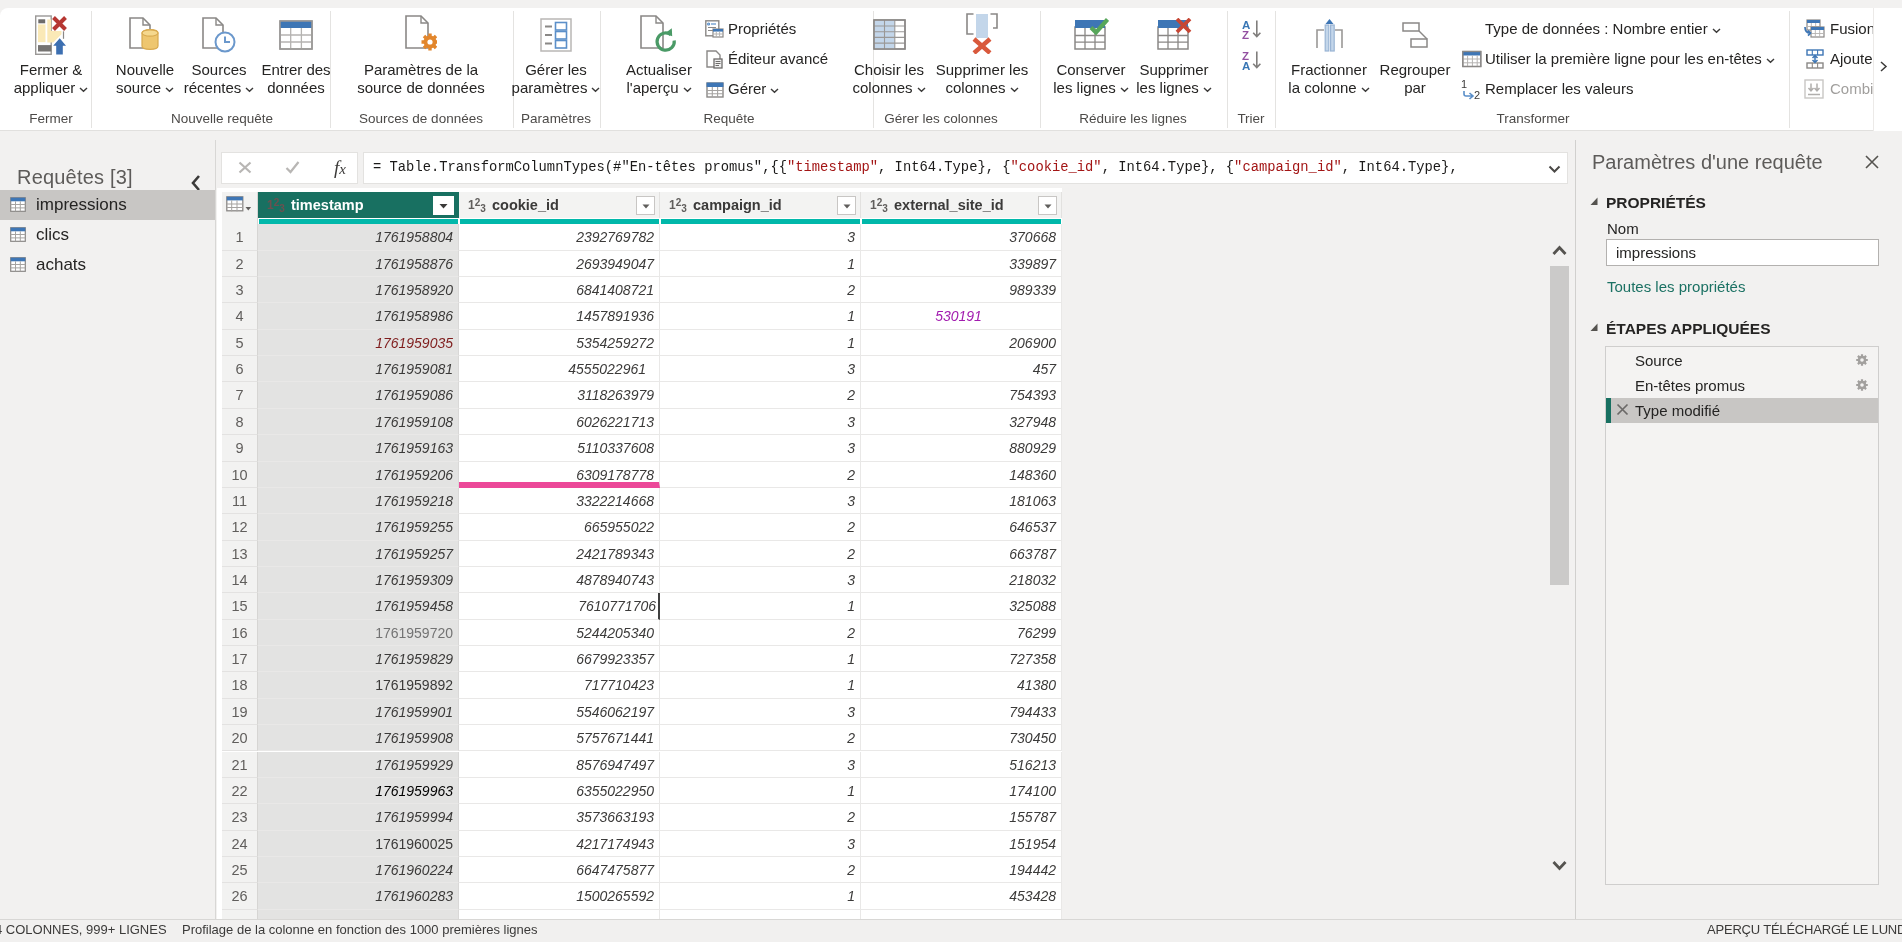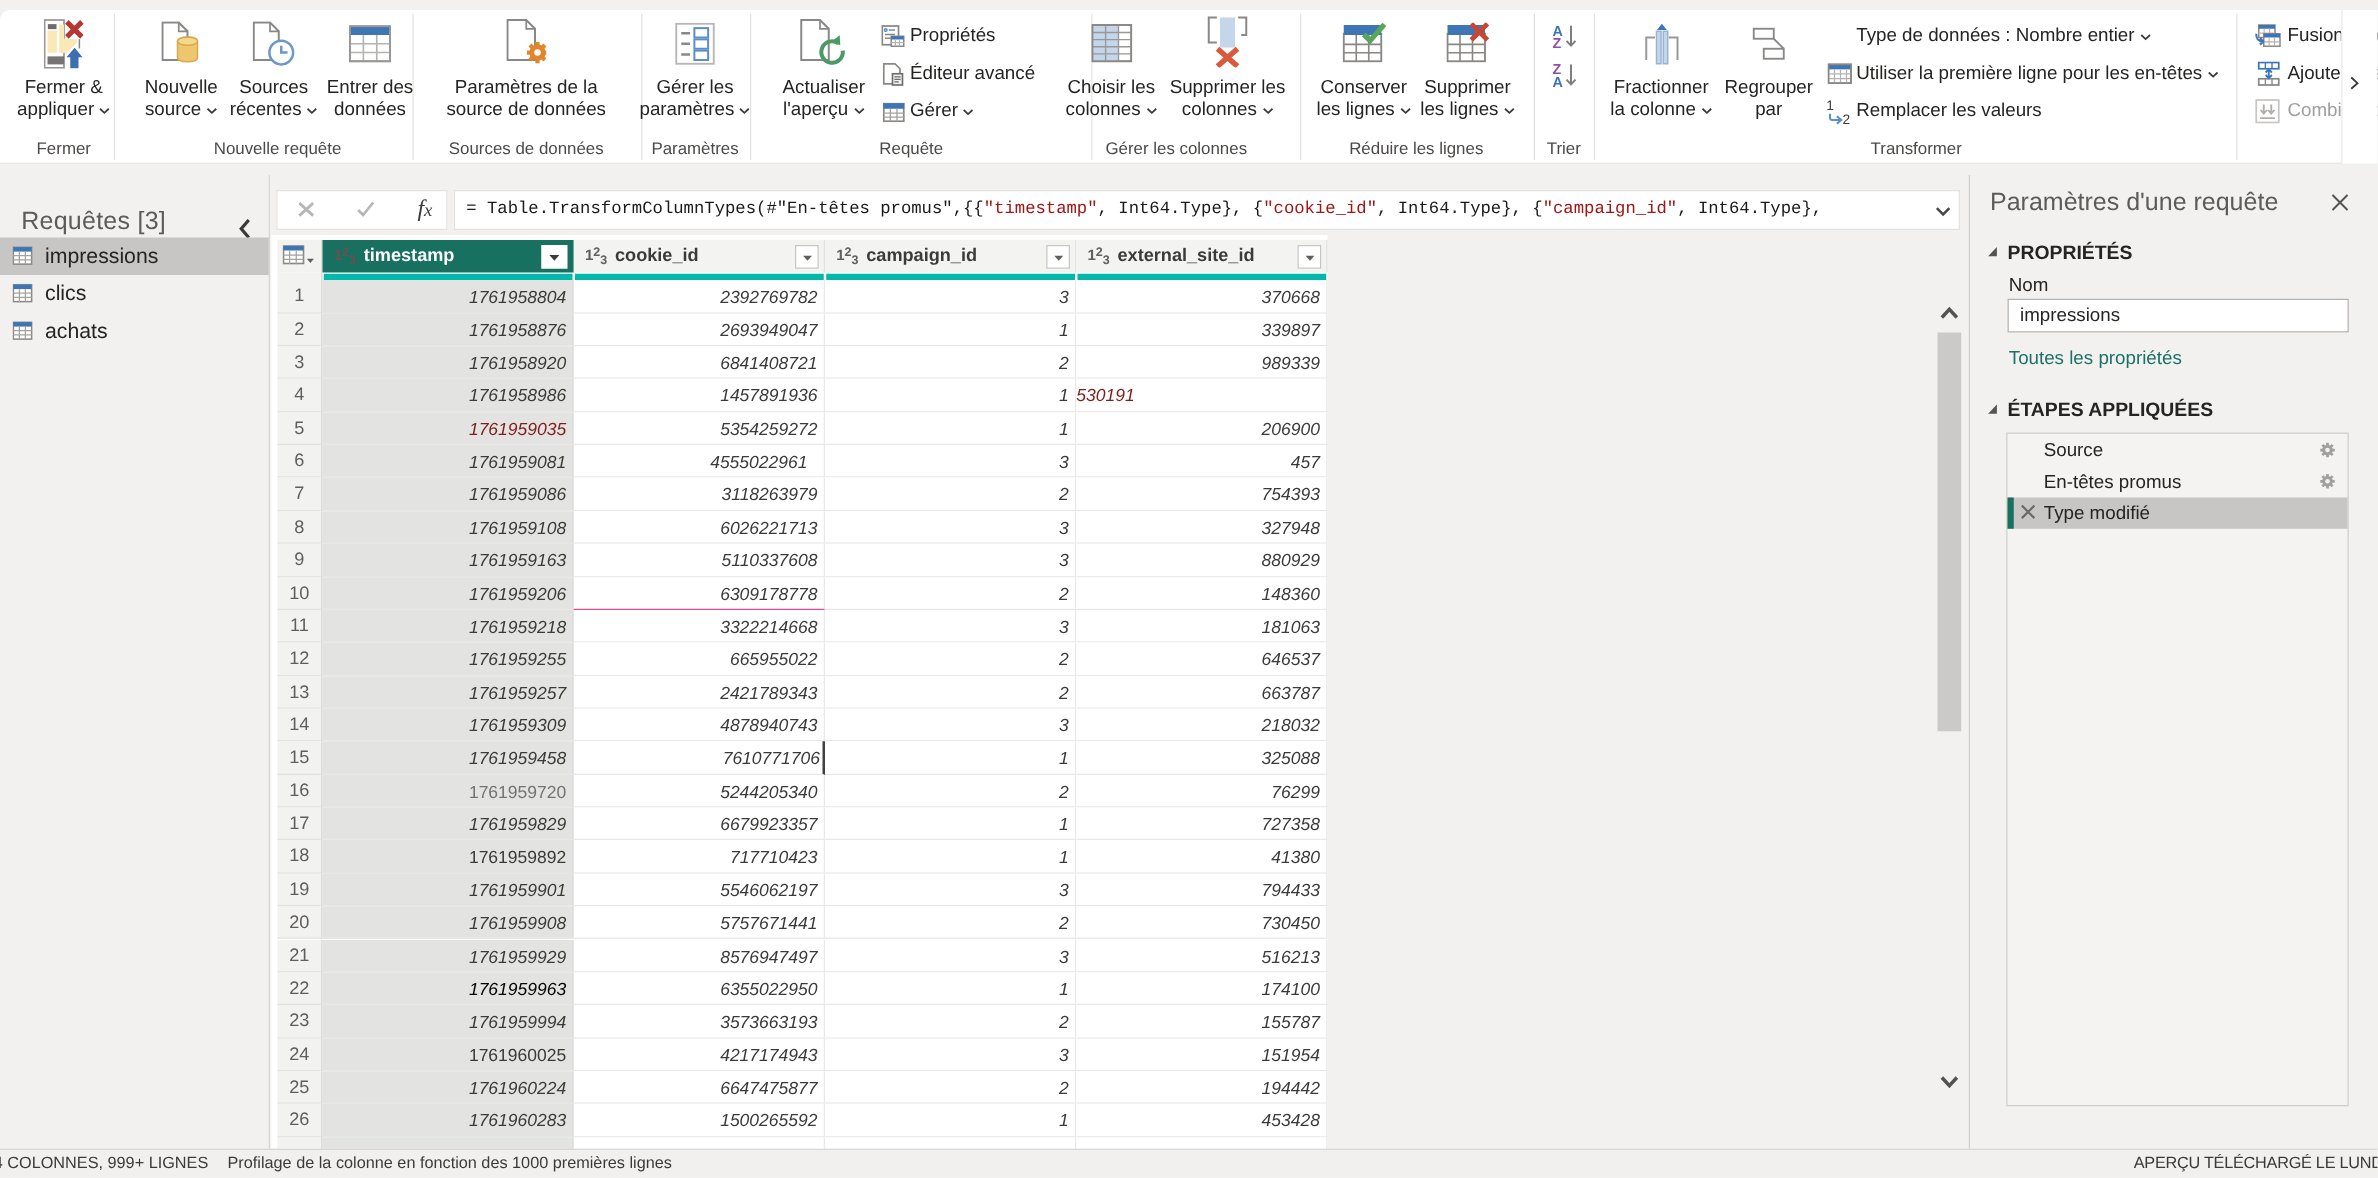--- a/index.html
+++ b/index.html
@@ -346,21 +346,21 @@
 <div style="position:absolute;left:861px;top:250.66000000000003px;width:201px;height:26.36px;background:#fff;border-right:1px solid #e9e8e7;border-bottom:1px solid #e9e8e7;line-height:26.36px;text-align:right;padding-right:5px;font-size:14px;font-style:italic;color:#3b3a39">339897</div>
 <div style="position:absolute;left:222px;top:277.02px;width:36px;height:26.36px;background:#f2f2f1;border-right:1px solid #d6d5d3;border-bottom:1px solid #e3e2e1;line-height:26.36px;text-align:center;font-size:14.5px;color:#605e5c">3</div>
 <div style="position:absolute;left:258px;top:277.02px;width:201px;height:26.36px;background:#e3e3e2;border-right:1px solid #d9d8d7;border-bottom:1px solid #e9e8e7;line-height:26.36px;text-align:right;padding-right:5px;font-size:14px;font-style:italic;color:#3b3a39">1761958920</div>
 <div style="position:absolute;left:459px;top:277.02px;width:201px;height:26.36px;background:#fff;border-right:1px solid #e9e8e7;border-bottom:1px solid #e9e8e7;line-height:26.36px;text-align:right;padding-right:5px;font-size:14px;font-style:italic;color:#3b3a39">6841408721</div>
 <div style="position:absolute;left:660px;top:277.02px;width:201px;height:26.36px;background:#fff;border-right:1px solid #e9e8e7;border-bottom:1px solid #e9e8e7;line-height:26.36px;text-align:right;padding-right:5px;font-size:14px;font-style:italic;color:#3b3a39">2</div>
 <div style="position:absolute;left:861px;top:277.02px;width:201px;height:26.36px;background:#fff;border-right:1px solid #e9e8e7;border-bottom:1px solid #e9e8e7;line-height:26.36px;text-align:right;padding-right:5px;font-size:14px;font-style:italic;color:#3b3a39">989339</div>
 <div style="position:absolute;left:222px;top:303.38px;width:36px;height:26.36px;background:#f2f2f1;border-right:1px solid #d6d5d3;border-bottom:1px solid #e3e2e1;line-height:26.36px;text-align:center;font-size:14.5px;color:#605e5c">4</div>
 <div style="position:absolute;left:258px;top:303.38px;width:201px;height:26.36px;background:#e3e3e2;border-right:1px solid #d9d8d7;border-bottom:1px solid #e9e8e7;line-height:26.36px;text-align:right;padding-right:5px;font-size:14px;font-style:italic;color:#3b3a39">1761958986</div>
 <div style="position:absolute;left:459px;top:303.38px;width:201px;height:26.36px;background:#fff;border-right:1px solid #e9e8e7;border-bottom:1px solid #e9e8e7;line-height:26.36px;text-align:right;padding-right:5px;font-size:14px;font-style:italic;color:#3b3a39">1457891936</div>
 <div style="position:absolute;left:660px;top:303.38px;width:201px;height:26.36px;background:#fff;border-right:1px solid #e9e8e7;border-bottom:1px solid #e9e8e7;line-height:26.36px;text-align:right;padding-right:5px;font-size:14px;font-style:italic;color:#3b3a39">1</div>
-<div style="position:absolute;left:861px;top:303.38px;width:201px;height:26.36px;background:#fff;border-right:1px solid #e9e8e7;border-bottom:1px solid #e9e8e7;line-height:26.36px;text-align:left;padding-right:5px;font-size:14px;font-style:italic;color:#7f1d1d">530191</div>
+<div style="position:absolute;left:861px;top:303.38px;width:201px;height:26.36px;background:#fff;border-right:1px solid #e9e8e7;border-bottom:1px solid #e9e8e7;line-height:26.36px;text-align:center;padding-right:5px;font-size:14px;font-style:italic;color:#a21caf">530191</div>
 <div style="position:absolute;left:222px;top:329.74px;width:36px;height:26.36px;background:#f2f2f1;border-right:1px solid #d6d5d3;border-bottom:1px solid #e3e2e1;line-height:26.36px;text-align:center;font-size:14.5px;color:#605e5c">5</div>
 <div style="position:absolute;left:258px;top:329.74px;width:201px;height:26.36px;background:#e3e3e2;border-right:1px solid #d9d8d7;border-bottom:1px solid #e9e8e7;line-height:26.36px;text-align:right;padding-right:5px;font-size:14px;font-style:italic;color:#7f1d1d">1761959035</div>
 <div style="position:absolute;left:459px;top:329.74px;width:201px;height:26.36px;background:#fff;border-right:1px solid #e9e8e7;border-bottom:1px solid #e9e8e7;line-height:26.36px;text-align:right;padding-right:5px;font-size:14px;font-style:italic;color:#3b3a39">5354259272</div>
 <div style="position:absolute;left:660px;top:329.74px;width:201px;height:26.36px;background:#fff;border-right:1px solid #e9e8e7;border-bottom:1px solid #e9e8e7;line-height:26.36px;text-align:right;padding-right:5px;font-size:14px;font-style:italic;color:#3b3a39">1</div>
 <div style="position:absolute;left:861px;top:329.74px;width:201px;height:26.36px;background:#fff;border-right:1px solid #e9e8e7;border-bottom:1px solid #e9e8e7;line-height:26.36px;text-align:right;padding-right:5px;font-size:14px;font-style:italic;color:#3b3a39">206900</div>
 <div style="position:absolute;left:222px;top:356.1px;width:36px;height:26.36px;background:#f2f2f1;border-right:1px solid #d6d5d3;border-bottom:1px solid #e3e2e1;line-height:26.36px;text-align:center;font-size:14.5px;color:#605e5c">6</div>
 <div style="position:absolute;left:258px;top:356.1px;width:201px;height:26.36px;background:#e3e3e2;border-right:1px solid #d9d8d7;border-bottom:1px solid #e9e8e7;line-height:26.36px;text-align:right;padding-right:5px;font-size:14px;font-style:italic;color:#3b3a39">1761959081</div>
 <div style="position:absolute;left:459px;top:356.1px;width:201px;height:26.36px;background:#fff;border-right:1px solid #e9e8e7;border-bottom:1px solid #e9e8e7;line-height:26.36px;text-align:right;padding-right:13px;font-size:14px;font-style:italic;color:#3b3a39">4555022961</div>
 <div style="position:absolute;left:660px;top:356.1px;width:201px;height:26.36px;background:#fff;border-right:1px solid #e9e8e7;border-bottom:1px solid #e9e8e7;line-height:26.36px;text-align:right;padding-right:5px;font-size:14px;font-style:italic;color:#3b3a39">3</div>
 <div style="position:absolute;left:861px;top:356.1px;width:201px;height:26.36px;background:#fff;border-right:1px solid #e9e8e7;border-bottom:1px solid #e9e8e7;line-height:26.36px;text-align:right;padding-right:5px;font-size:14px;font-style:italic;color:#3b3a39">457</div>
@@ -374,21 +374,21 @@
 <div style="position:absolute;left:459px;top:408.82px;width:201px;height:26.36px;background:#fff;border-right:1px solid #e9e8e7;border-bottom:1px solid #e9e8e7;line-height:26.36px;text-align:right;padding-right:5px;font-size:14px;font-style:italic;color:#3b3a39">6026221713</div>
 <div style="position:absolute;left:660px;top:408.82px;width:201px;height:26.36px;background:#fff;border-right:1px solid #e9e8e7;border-bottom:1px solid #e9e8e7;line-height:26.36px;text-align:right;padding-right:5px;font-size:14px;font-style:italic;color:#3b3a39">3</div>
 <div style="position:absolute;left:861px;top:408.82px;width:201px;height:26.36px;background:#fff;border-right:1px solid #e9e8e7;border-bottom:1px solid #e9e8e7;line-height:26.36px;text-align:right;padding-right:5px;font-size:14px;font-style:italic;color:#3b3a39">327948</div>
 <div style="position:absolute;left:222px;top:435.18px;width:36px;height:26.36px;background:#f2f2f1;border-right:1px solid #d6d5d3;border-bottom:1px solid #e3e2e1;line-height:26.36px;text-align:center;font-size:14.5px;color:#605e5c">9</div>
 <div style="position:absolute;left:258px;top:435.18px;width:201px;height:26.36px;background:#e3e3e2;border-right:1px solid #d9d8d7;border-bottom:1px solid #e9e8e7;line-height:26.36px;text-align:right;padding-right:5px;font-size:14px;font-style:italic;color:#3b3a39">1761959163</div>
 <div style="position:absolute;left:459px;top:435.18px;width:201px;height:26.36px;background:#fff;border-right:1px solid #e9e8e7;border-bottom:1px solid #e9e8e7;line-height:26.36px;text-align:right;padding-right:5px;font-size:14px;font-style:italic;color:#3b3a39">5110337608</div>
 <div style="position:absolute;left:660px;top:435.18px;width:201px;height:26.36px;background:#fff;border-right:1px solid #e9e8e7;border-bottom:1px solid #e9e8e7;line-height:26.36px;text-align:right;padding-right:5px;font-size:14px;font-style:italic;color:#3b3a39">3</div>
 <div style="position:absolute;left:861px;top:435.18px;width:201px;height:26.36px;background:#fff;border-right:1px solid #e9e8e7;border-bottom:1px solid #e9e8e7;line-height:26.36px;text-align:right;padding-right:5px;font-size:14px;font-style:italic;color:#3b3a39">880929</div>
 <div style="position:absolute;left:222px;top:461.54px;width:36px;height:26.36px;background:#f2f2f1;border-right:1px solid #d6d5d3;border-bottom:1px solid #e3e2e1;line-height:26.36px;text-align:center;font-size:14.5px;color:#605e5c">10</div>
 <div style="position:absolute;left:258px;top:461.54px;width:201px;height:26.36px;background:#e3e3e2;border-right:1px solid #d9d8d7;border-bottom:1px solid #e9e8e7;line-height:26.36px;text-align:right;padding-right:5px;font-size:14px;font-style:italic;color:#3b3a39">1761959206</div>
-<div style="position:absolute;left:459px;top:461.54px;width:201px;height:26.36px;background:#fff;border-right:1px solid #e9e8e7;border-bottom:1px solid #ec4899;line-height:26.36px;text-align:right;padding-right:5px;font-size:14px;font-style:italic;color:#3b3a39">6309178778</div>
+<div style="position:absolute;left:459px;top:461.54px;width:201px;height:26.36px;background:#fff;border-right:1px solid #e9e8e7;border-bottom:6px solid #ec4899;line-height:26.36px;text-align:right;padding-right:5px;font-size:14px;font-style:italic;color:#3b3a39">6309178778</div>
 <div style="position:absolute;left:660px;top:461.54px;width:201px;height:26.36px;background:#fff;border-right:1px solid #e9e8e7;border-bottom:1px solid #e9e8e7;line-height:26.36px;text-align:right;padding-right:5px;font-size:14px;font-style:italic;color:#3b3a39">2</div>
 <div style="position:absolute;left:861px;top:461.54px;width:201px;height:26.36px;background:#fff;border-right:1px solid #e9e8e7;border-bottom:1px solid #e9e8e7;line-height:26.36px;text-align:right;padding-right:5px;font-size:14px;font-style:italic;color:#3b3a39">148360</div>
 <div style="position:absolute;left:222px;top:487.90000000000003px;width:36px;height:26.36px;background:#f2f2f1;border-right:1px solid #d6d5d3;border-bottom:1px solid #e3e2e1;line-height:26.36px;text-align:center;font-size:14.5px;color:#605e5c">11</div>
 <div style="position:absolute;left:258px;top:487.90000000000003px;width:201px;height:26.36px;background:#e3e3e2;border-right:1px solid #d9d8d7;border-bottom:1px solid #e9e8e7;line-height:26.36px;text-align:right;padding-right:5px;font-size:14px;font-style:italic;color:#3b3a39">1761959218</div>
 <div style="position:absolute;left:459px;top:487.90000000000003px;width:201px;height:26.36px;background:#fff;border-right:1px solid #e9e8e7;border-bottom:1px solid #e9e8e7;line-height:26.36px;text-align:right;padding-right:5px;font-size:14px;font-style:italic;color:#3b3a39">3322214668</div>
 <div style="position:absolute;left:660px;top:487.90000000000003px;width:201px;height:26.36px;background:#fff;border-right:1px solid #e9e8e7;border-bottom:1px solid #e9e8e7;line-height:26.36px;text-align:right;padding-right:5px;font-size:14px;font-style:italic;color:#3b3a39">3</div>
 <div style="position:absolute;left:861px;top:487.90000000000003px;width:201px;height:26.36px;background:#fff;border-right:1px solid #e9e8e7;border-bottom:1px solid #e9e8e7;line-height:26.36px;text-align:right;padding-right:5px;font-size:14px;font-style:italic;color:#3b3a39">181063</div>
 <div style="position:absolute;left:222px;top:514.26px;width:36px;height:26.36px;background:#f2f2f1;border-right:1px solid #d6d5d3;border-bottom:1px solid #e3e2e1;line-height:26.36px;text-align:center;font-size:14.5px;color:#605e5c">12</div>
 <div style="position:absolute;left:258px;top:514.26px;width:201px;height:26.36px;background:#e3e3e2;border-right:1px solid #d9d8d7;border-bottom:1px solid #e9e8e7;line-height:26.36px;text-align:right;padding-right:5px;font-size:14px;font-style:italic;color:#3b3a39">1761959255</div>
 <div style="position:absolute;left:459px;top:514.26px;width:201px;height:26.36px;background:#fff;border-right:1px solid #e9e8e7;border-bottom:1px solid #e9e8e7;line-height:26.36px;text-align:right;padding-right:5px;font-size:14px;font-style:italic;color:#3b3a39">665955022</div>

